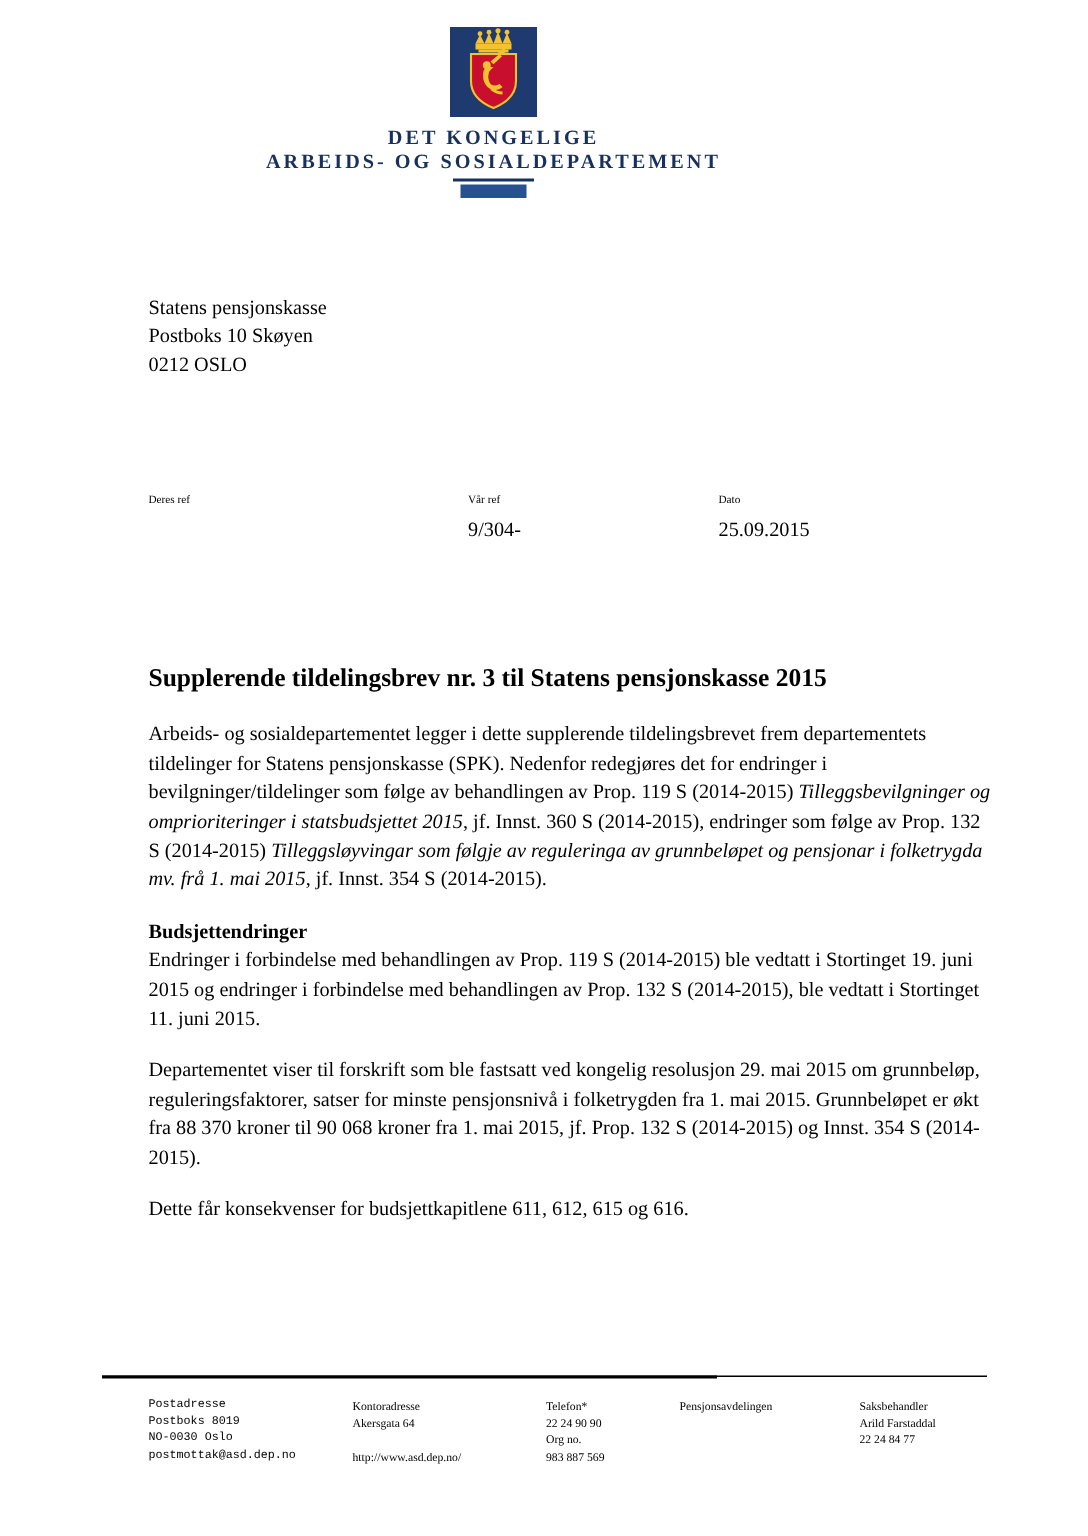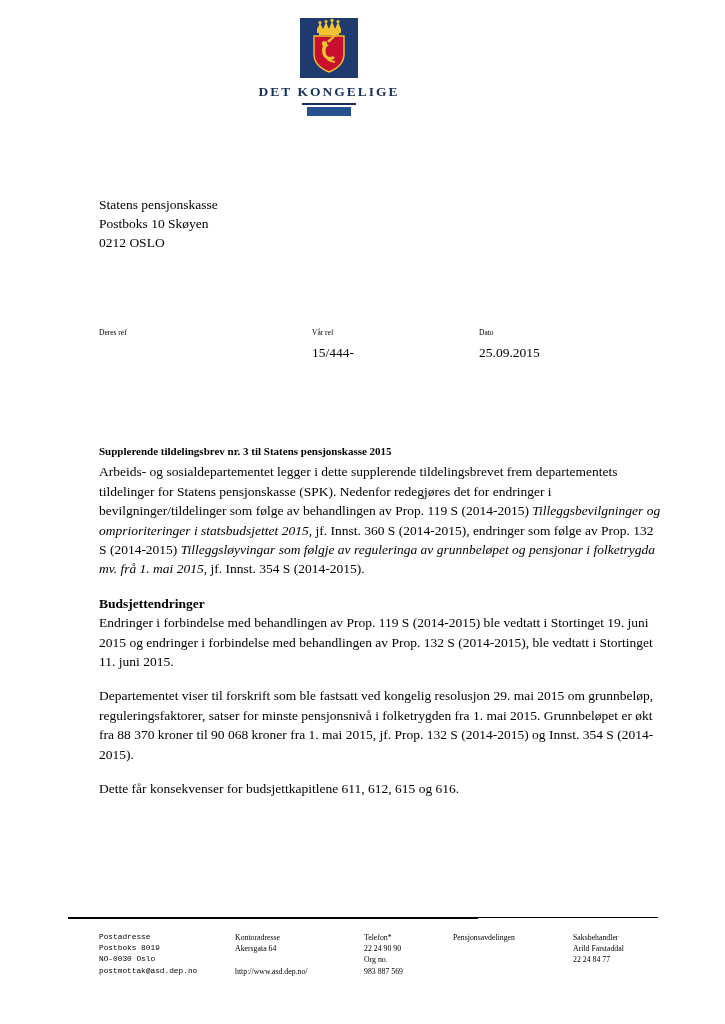--- a/index.html
+++ b/index.html
@@ -102,23 +102,23 @@
     position: absolute;
     left: 99px;
     top: 442px;
     width: 562px;
     font-size: 13.5px;
     line-height: 19.4px;
     text-align: left;
   }
   .doc-title {
     font-weight: bold;
-    font-size: 11px;
+    font-size: 17px;
     line-height: 19.4px;
-    margin: 0 0 1px 0;
+    margin: 0 0 18px 0;
   }
   .para {
     margin: 0 0 15px 0;
   }
   .para.tight { margin-bottom: 0; }
   .sec-head {
     font-weight: bold;
     margin: 0;
   }
   .ital { font-style: italic; }
@@ -188,39 +188,40 @@
         <path d="M25 26 q-3 2 -3 6 q0 5 3 8 q2 2 5 2 q3 0 5 -2 l-2 -2 q-2 1 -3 1 q-3 0 -4 -3 q-1 -3 0 -6 q1 -2 3 -3 z"></path>
         <circle cx="24.5" cy="25.5" r="2.6"></circle>
         <path d="M27 23 l6 -5 l1.6 1.6 l-5.6 5.2 z"></path>
         <path d="M32 17 l4 -3 l1.6 2.4 l-4 2.6 z"></path>
         <path d="M28 40 q3 3 7 3 l0 2 q-4 0 -8 -3 z"></path>
       </g>
     </svg>
   </div>
   <div class="wordmark">
     <div class="line1">DET KONGELIGE</div>
+    <div class="line2">ARBEIDS- OG SOSIALDEPARTEMENT</div>
   </div>
   <div class="wordmark-rule"></div>
   <div class="wordmark-bar"></div>
 </div>
 
 <div class="address">
   <div>Statens pensjonskasse</div>
   <div>Postboks 10 Skøyen</div>
   <div>0212 OSLO</div>
 </div>
 
 <div class="refrow">
   <div class="refcol c1">
     <div class="reflabel">Deres ref</div>
     <div class="refvalue"></div>
   </div>
   <div class="refcol c2">
     <div class="reflabel">Vår ref</div>
-    <div class="refvalue">15/444-</div>
+    <div class="refvalue">9/304-</div>
   </div>
   <div class="refcol c3">
     <div class="reflabel">Dato</div>
     <div class="refvalue">25.09.2015</div>
   </div>
 </div>
 
 <div class="body-area">
 
   <div class="doc-title">Supplerende tildelingsbrev nr. 3 til Statens pensjonskasse 2015</div>

